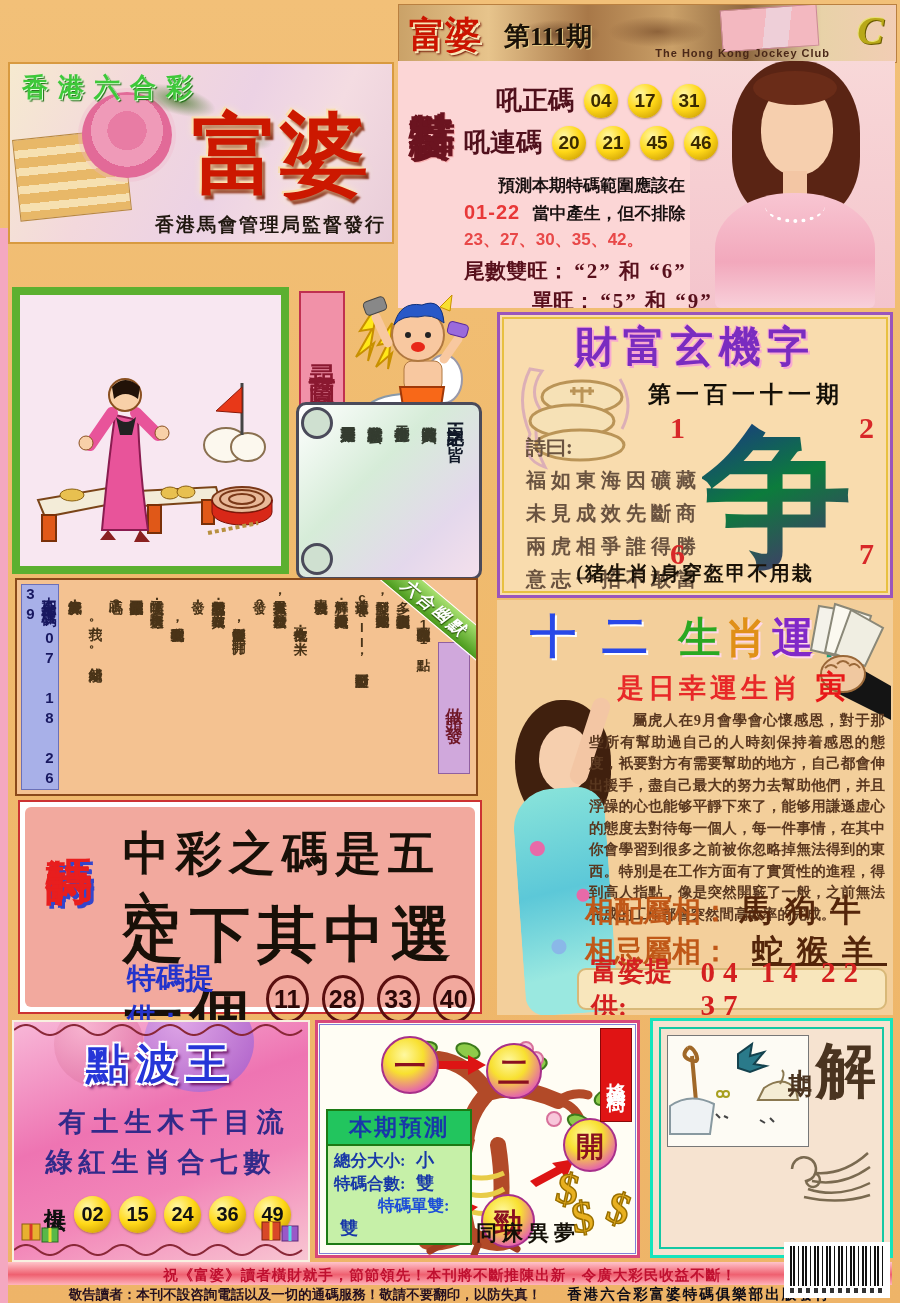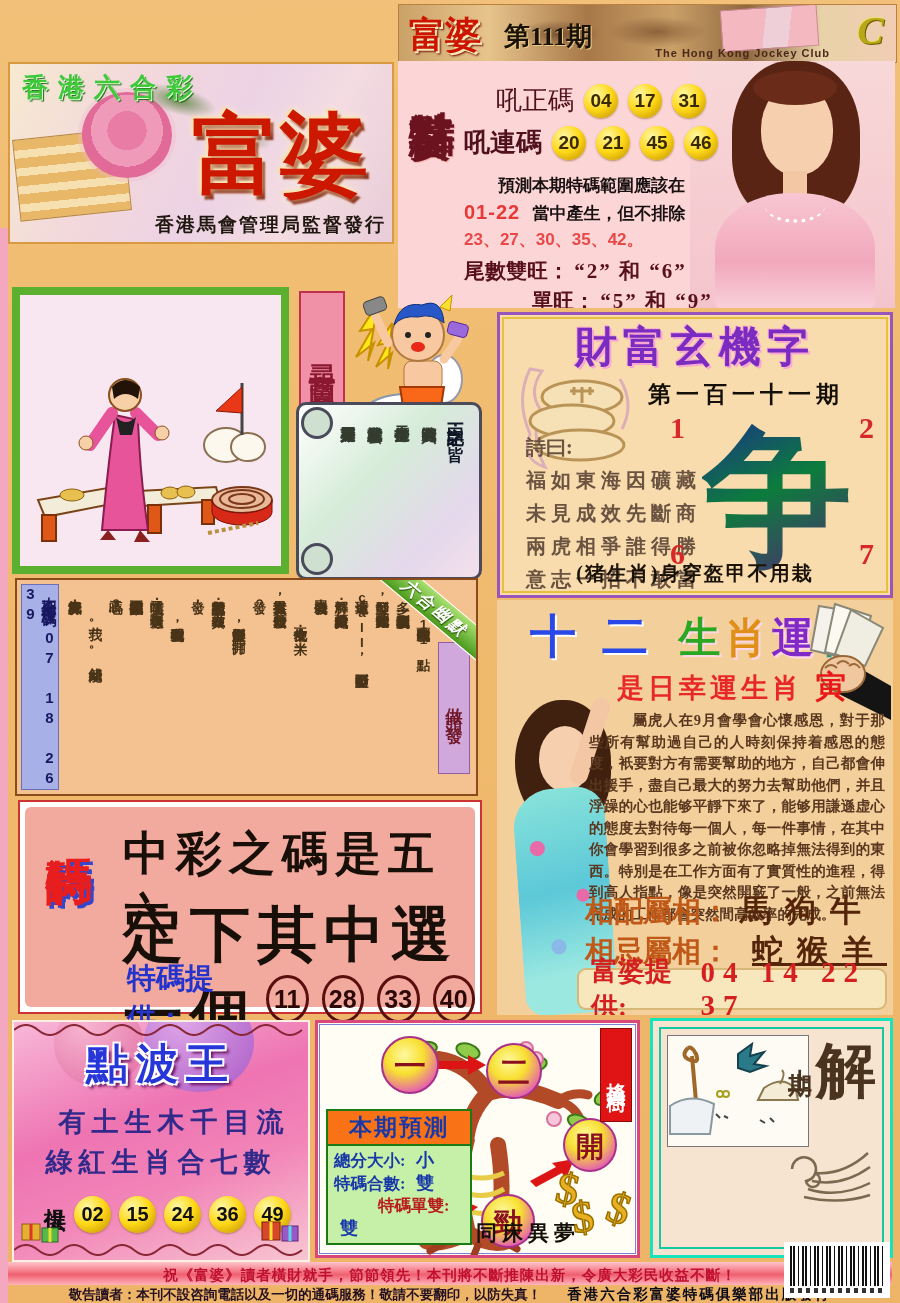--- a/index.html
+++ b/index.html
@@ -62,21 +62,21 @@
       <div class="abs" style="right:58px;top:10px;width:84px;height:34px;border-radius:50%;background:#6a2c18;"></div>
       <div class="abs" style="right:88px;top:110px;width:24px;height:28px;background:#f3c6a4;"></div>
       <div class="abs" style="right:20px;top:132px;width:160px;height:115px;border-radius:48% 48% 6px 6px;
            background:linear-gradient(180deg,#f8c6d2,#f2a8bc 60%,#f8d0da);"></div>
       <div class="abs" style="right:70px;top:128px;width:60px;height:30px;border-bottom:4px dotted #fff;border-radius:50%;"></div>
     </div>
 
     <div class="abs vtext serif" style="left:8px;top:14px;height:228px;font-size:46px;font-weight:bold;color:#6b1420;line-height:52px;text-shadow:1px 1px 0 #f8b0b0;">富婆點特</div>
 
     <div class="abs" style="left:66px;top:22px;display:flex;align-items:center;gap:10px;">
-      <span class="serif" style="font-size:26px;font-weight:normal;color:#50101c;padding-left:32px;">吼正碼</span>
+      <span class="serif" style="font-size:26px;font-weight:bold;color:#50101c;padding-left:32px;">吼正碼</span>
       <span class="ball gball">04</span>
       <span class="ball gball">17</span>
       <span class="ball gball">31</span>
     </div>
     <div class="abs" style="left:66px;top:64px;display:flex;align-items:center;gap:10px;">
       <span class="serif" style="font-size:26px;font-weight:bold;color:#50101c;">吼連碼</span>
       <span class="ball gball">20</span>
       <span class="ball gball">21</span>
       <span class="ball gball">45</span>
       <span class="ball gball">46</span>
@@ -408,27 +408,27 @@
         <text x="256" y="210" transform="rotate(-8 256 210)">$</text>
         <text x="286" y="196" transform="rotate(18 286 196)">$</text>
       </g>
     </svg>
 
     <div class="abs" style="right:5px;top:5px;width:30px;height:92px;background:#e01414;border:1px solid #8a0808;display:flex;align-items:center;justify-content:center;">
       <span class="vtext serif" style="font-size:19px;font-weight:bold;color:#fff;letter-spacing:5px;">搖錢樹</span>
     </div>
 
     <div class="abs" style="left:8px;bottom:10px;width:142px;background:#c6f0a8;border:2px solid #1c7a14;">
-      <div class="serif" style="font-size:23px;font-weight:bold;color:#1838a8;text-align:center;background:#f97316;border-bottom:2px solid #1c7a14;padding:1px 0;letter-spacing:2px;">本期預測</div>
+      <div class="serif" style="font-size:23px;font-weight:bold;color:#1838a8;text-align:center;background:#22c55e;border-bottom:2px solid #1c7a14;padding:1px 0;letter-spacing:2px;">本期預測</div>
       <div style="padding:3px 6px;line-height:22px;">
         <div><span class="serif" style="font-size:16.5px;font-weight:bold;color:#1838a8;">總分大小:</span>
              <span class="serif" style="font-size:18px;font-weight:bold;color:#1838a8;margin-left:6px;">小</span></div>
         <div><span class="serif" style="font-size:16.5px;font-weight:bold;color:#1838a8;">特碼合數:</span>
              <span class="serif" style="font-size:18px;font-weight:bold;color:#1838a8;margin-left:6px;">雙</span></div>
-        <div><span class="serif" style="font-size:16.5px;font-weight:bold;color:#b91c1c;padding-left:44px;">特碼單雙:</span>
+        <div><span class="serif" style="font-size:16.5px;font-weight:bold;color:#1d4ed8;padding-left:44px;">特碼單雙:</span>
              <span class="serif" style="font-size:18px;font-weight:bold;color:#1838a8;margin-left:6px;">雙</span></div>
       </div>
     </div>
     <div class="abs serif" style="left:158px;bottom:8px;font-size:21px;font-weight:bold;color:#141008;letter-spacing:5px;">同床異夢</div>
   </div>
 
   <div class="abs" style="left:650px;top:1018px;width:243px;height:240px;border:3px solid #16e4bc;background:#f6e3d0;box-sizing:border-box;">
     <div class="abs" style="inset:6px;border:2px solid #14c8a4;"></div>
     <div class="abs" style="left:14px;top:14px;width:140px;height:110px;background:#fdfbf4;border:1px solid #777;">
       <svg width="138" height="108" viewBox="0 0 138 108">

